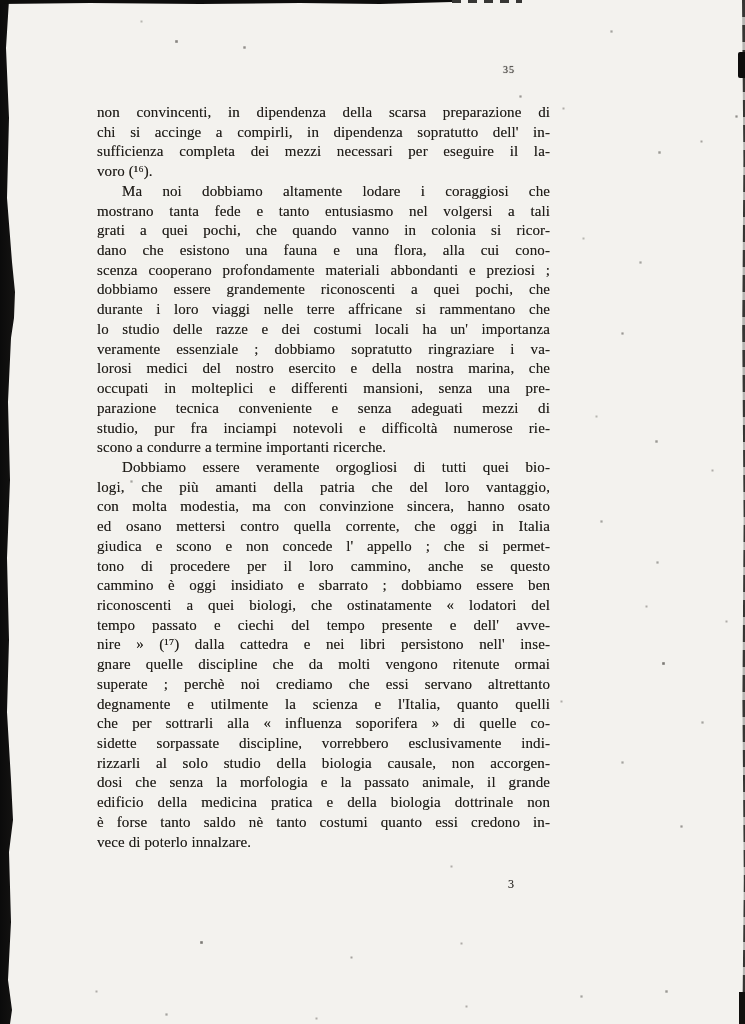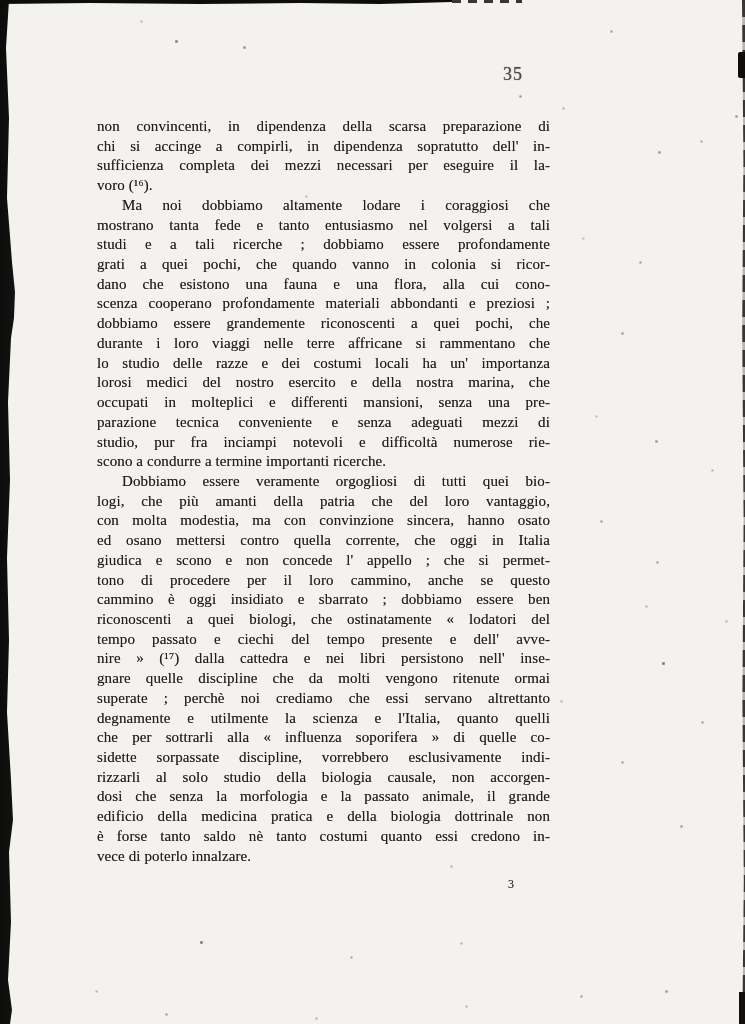--- a/index.html
+++ b/index.html
@@ -11,39 +11,39 @@
   }
   .scan-page {
     position:relative;
     width:745px; height:1024px;
     background:var(--paper);
     overflow:hidden;
   }
   
   .text-block {
     position:absolute;
-    left:97px; top:117px; width:453px;
+    left:97px; top:103px; width:453px;
     color:var(--ink);
     font-size:15px;
     line-height:19.72px;
     text-rendering:optimizeLegibility;
   }
   .line {
     text-align:justify;
     text-align-last:justify;
     white-space:normal;
     letter-spacing:.1px;
     text-shadow:0 0 .4px rgba(30,27,22,.55);
   }
   .line.last { text-align-last:left; }
   .line.indent { text-indent:25px; }
   
   .page-number {
     position:absolute; left:503px; top:64px;
-    font-size:18px; letter-spacing:1px;
+    font-size:10px; letter-spacing:1px;
     color:var(--faded);
     text-shadow:0 0 1px rgba(60,58,54,.8);
   }
   .signature-mark {
     position:absolute; left:508px; top:877px;
     font-size:12px; color:#3a3834;
     text-shadow:0 0 .6px rgba(40,38,34,.7);
   }
   
   .edge-left {
@@ -114,27 +114,27 @@
 
   <div class="page-number">35</div>
 
   <div class="text-block">
       <div class="line">non convincenti, in dipendenza della scarsa preparazione di</div>
       <div class="line">chi si accinge a compirli, in dipendenza sopratutto dell' in-</div>
       <div class="line">sufficienza completa dei mezzi necessari per eseguire il la-</div>
       <div class="line last">voro (¹⁶).</div>
       <div class="line indent">Ma noi dobbiamo altamente lodare i coraggiosi che</div>
       <div class="line">mostrano tanta fede e tanto entusiasmo nel volgersi a tali</div>
-      <div class="line">studi e a tali ricerche ; dobbiamo essere profondamente</div>
       <div class="line">grati a quei pochi, che quando vanno in colonia si ricor-</div>
       <div class="line">dano che esistono una fauna e una flora, alla cui cono-</div>
       <div class="line">scenza cooperano profondamente materiali abbondanti e preziosi ;</div>
       <div class="line">dobbiamo essere grandemente riconoscenti a quei pochi, che</div>
       <div class="line">durante i loro viaggi nelle terre affricane si rammentano che</div>
       <div class="line">lo studio delle razze e dei costumi locali ha un' importanza</div>
+      <div class="line">veramente essenziale ; dobbiamo sopratutto ringraziare i va-</div>
       <div class="line">lorosi medici del nostro esercito e della nostra marina, che</div>
       <div class="line">occupati in molteplici e differenti mansioni, senza una pre-</div>
       <div class="line">parazione tecnica conveniente e senza adeguati mezzi di</div>
       <div class="line">studio, pur fra inciampi notevoli e difficoltà numerose rie-</div>
       <div class="line last">scono a condurre a termine importanti ricerche.</div>
       <div class="line indent">Dobbiamo essere veramente orgogliosi di tutti quei bio-</div>
       <div class="line">logi, che più amanti della patria che del loro vantaggio,</div>
       <div class="line">con molta modestia, ma con convinzione sincera, hanno osato</div>
       <div class="line">ed osano mettersi contro quella corrente, che oggi in Italia</div>
       <div class="line">giudica e scono e non concede l' appello ; che si permet-</div>

